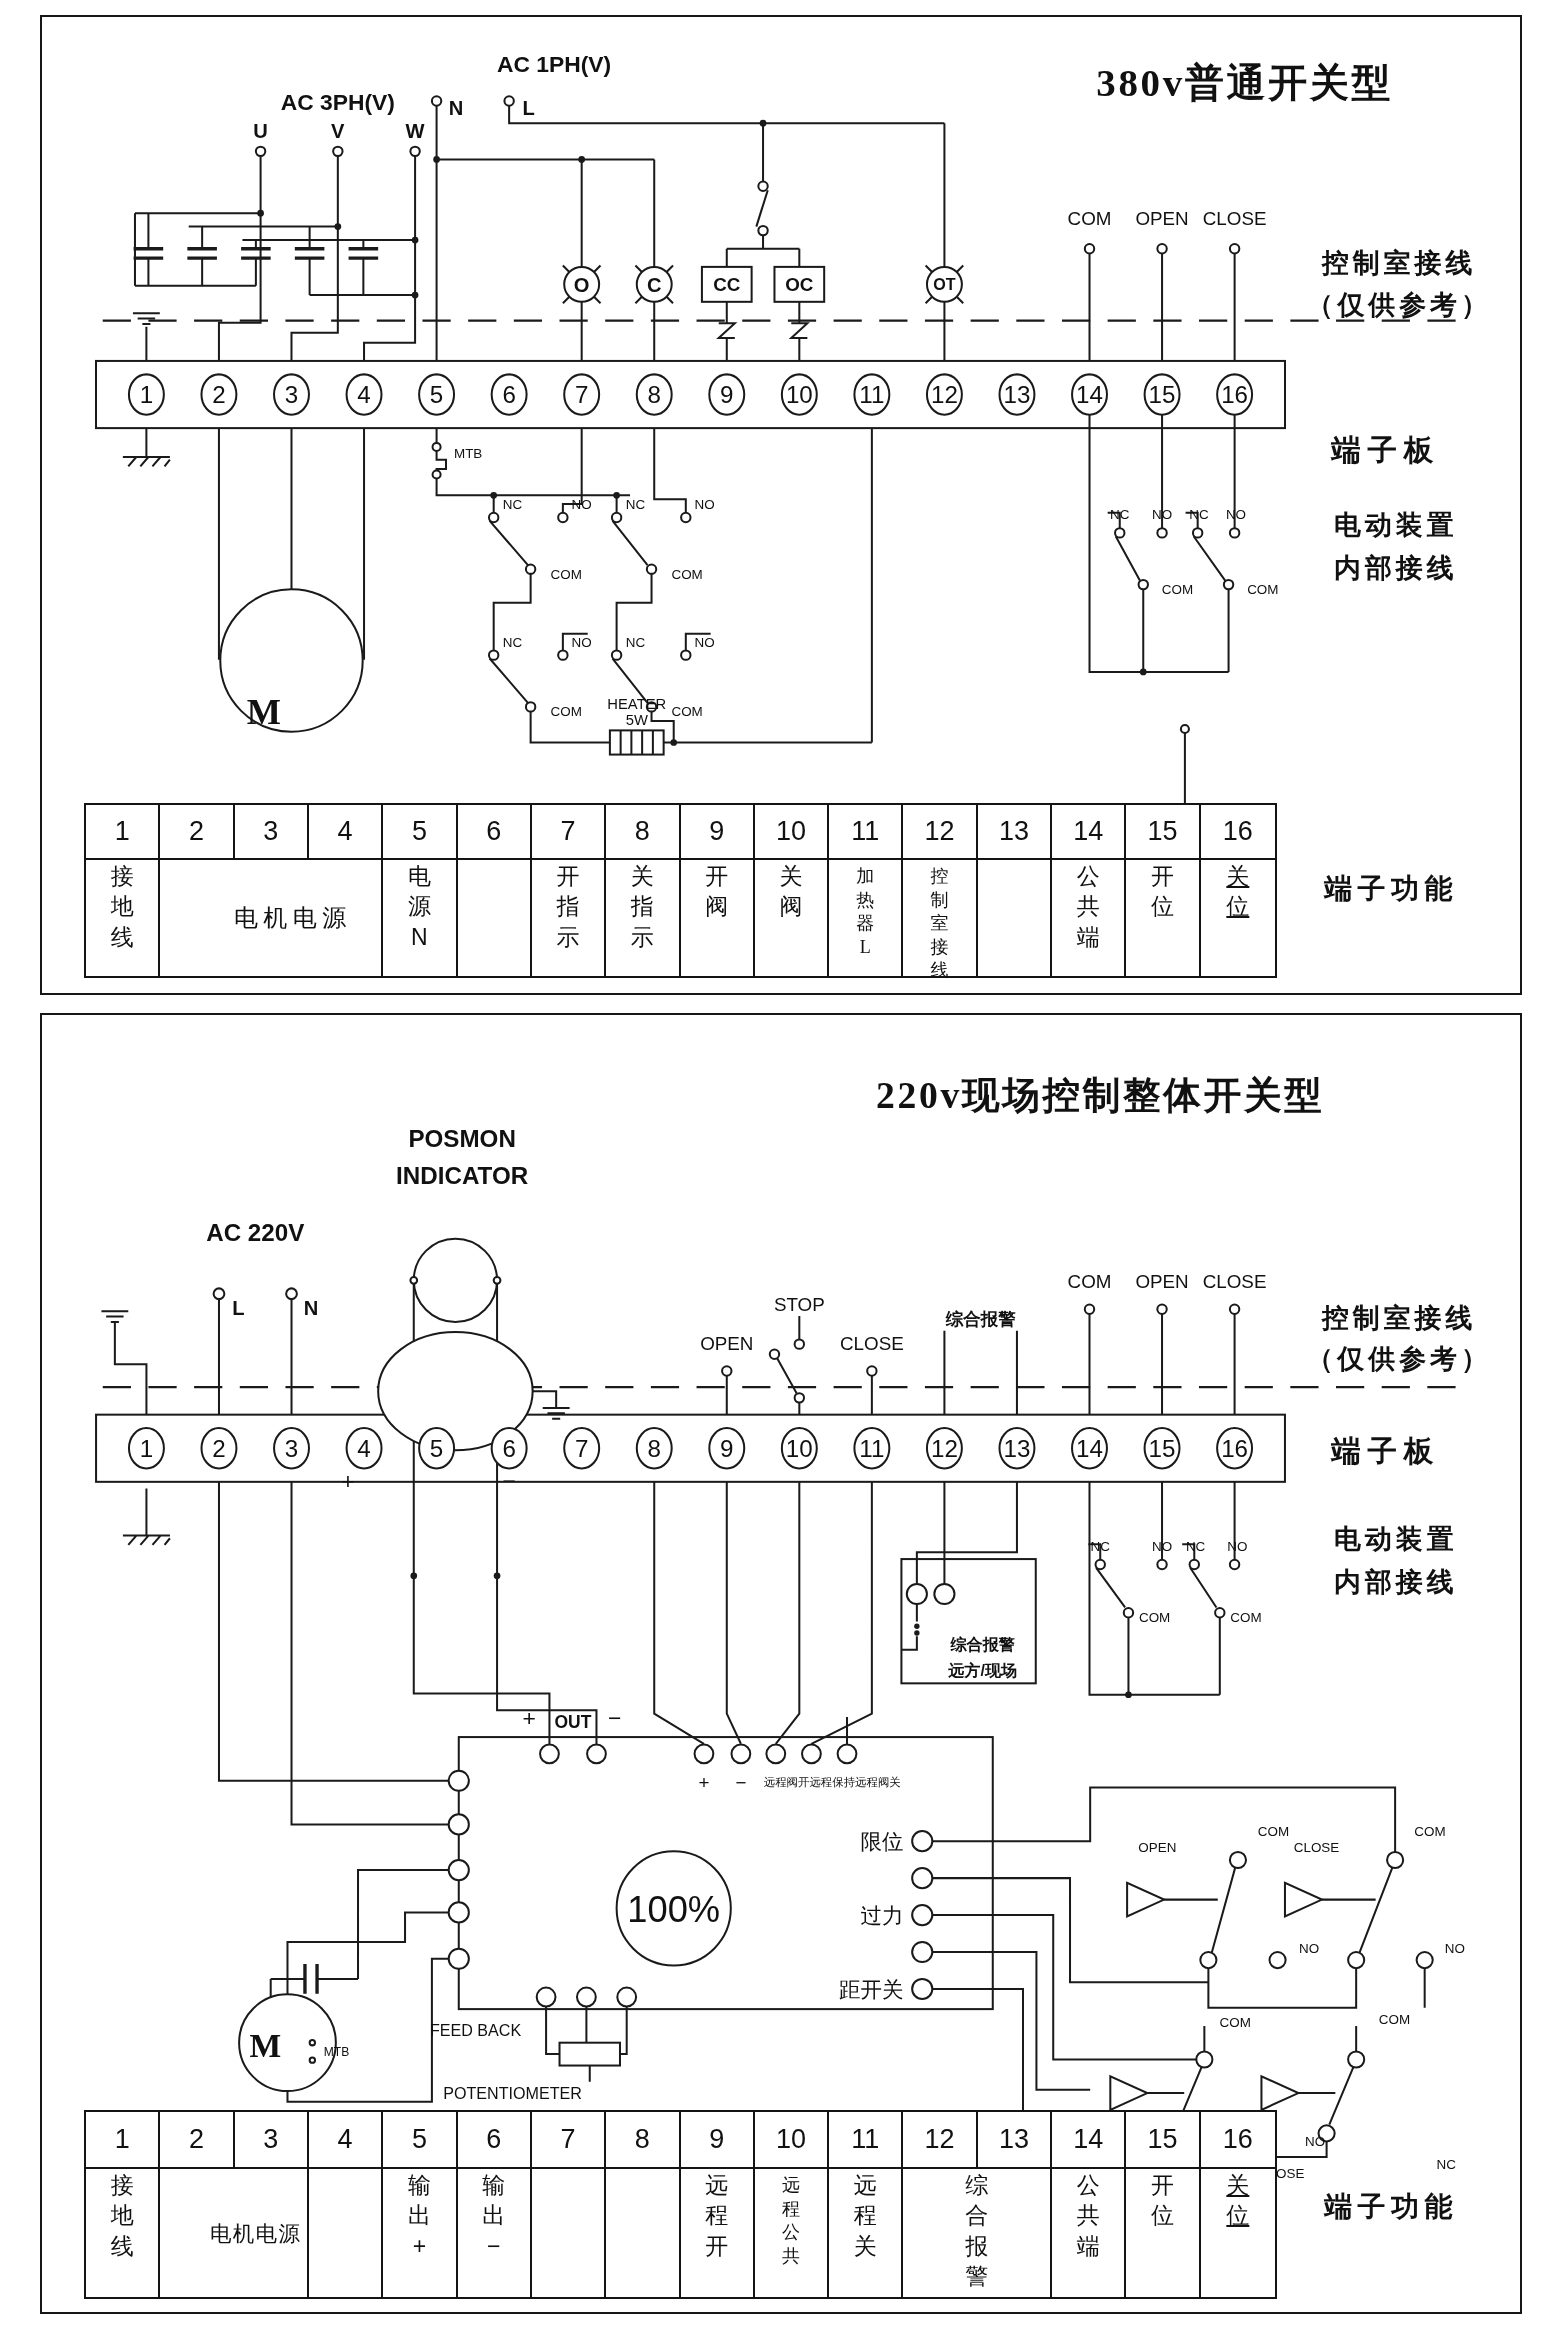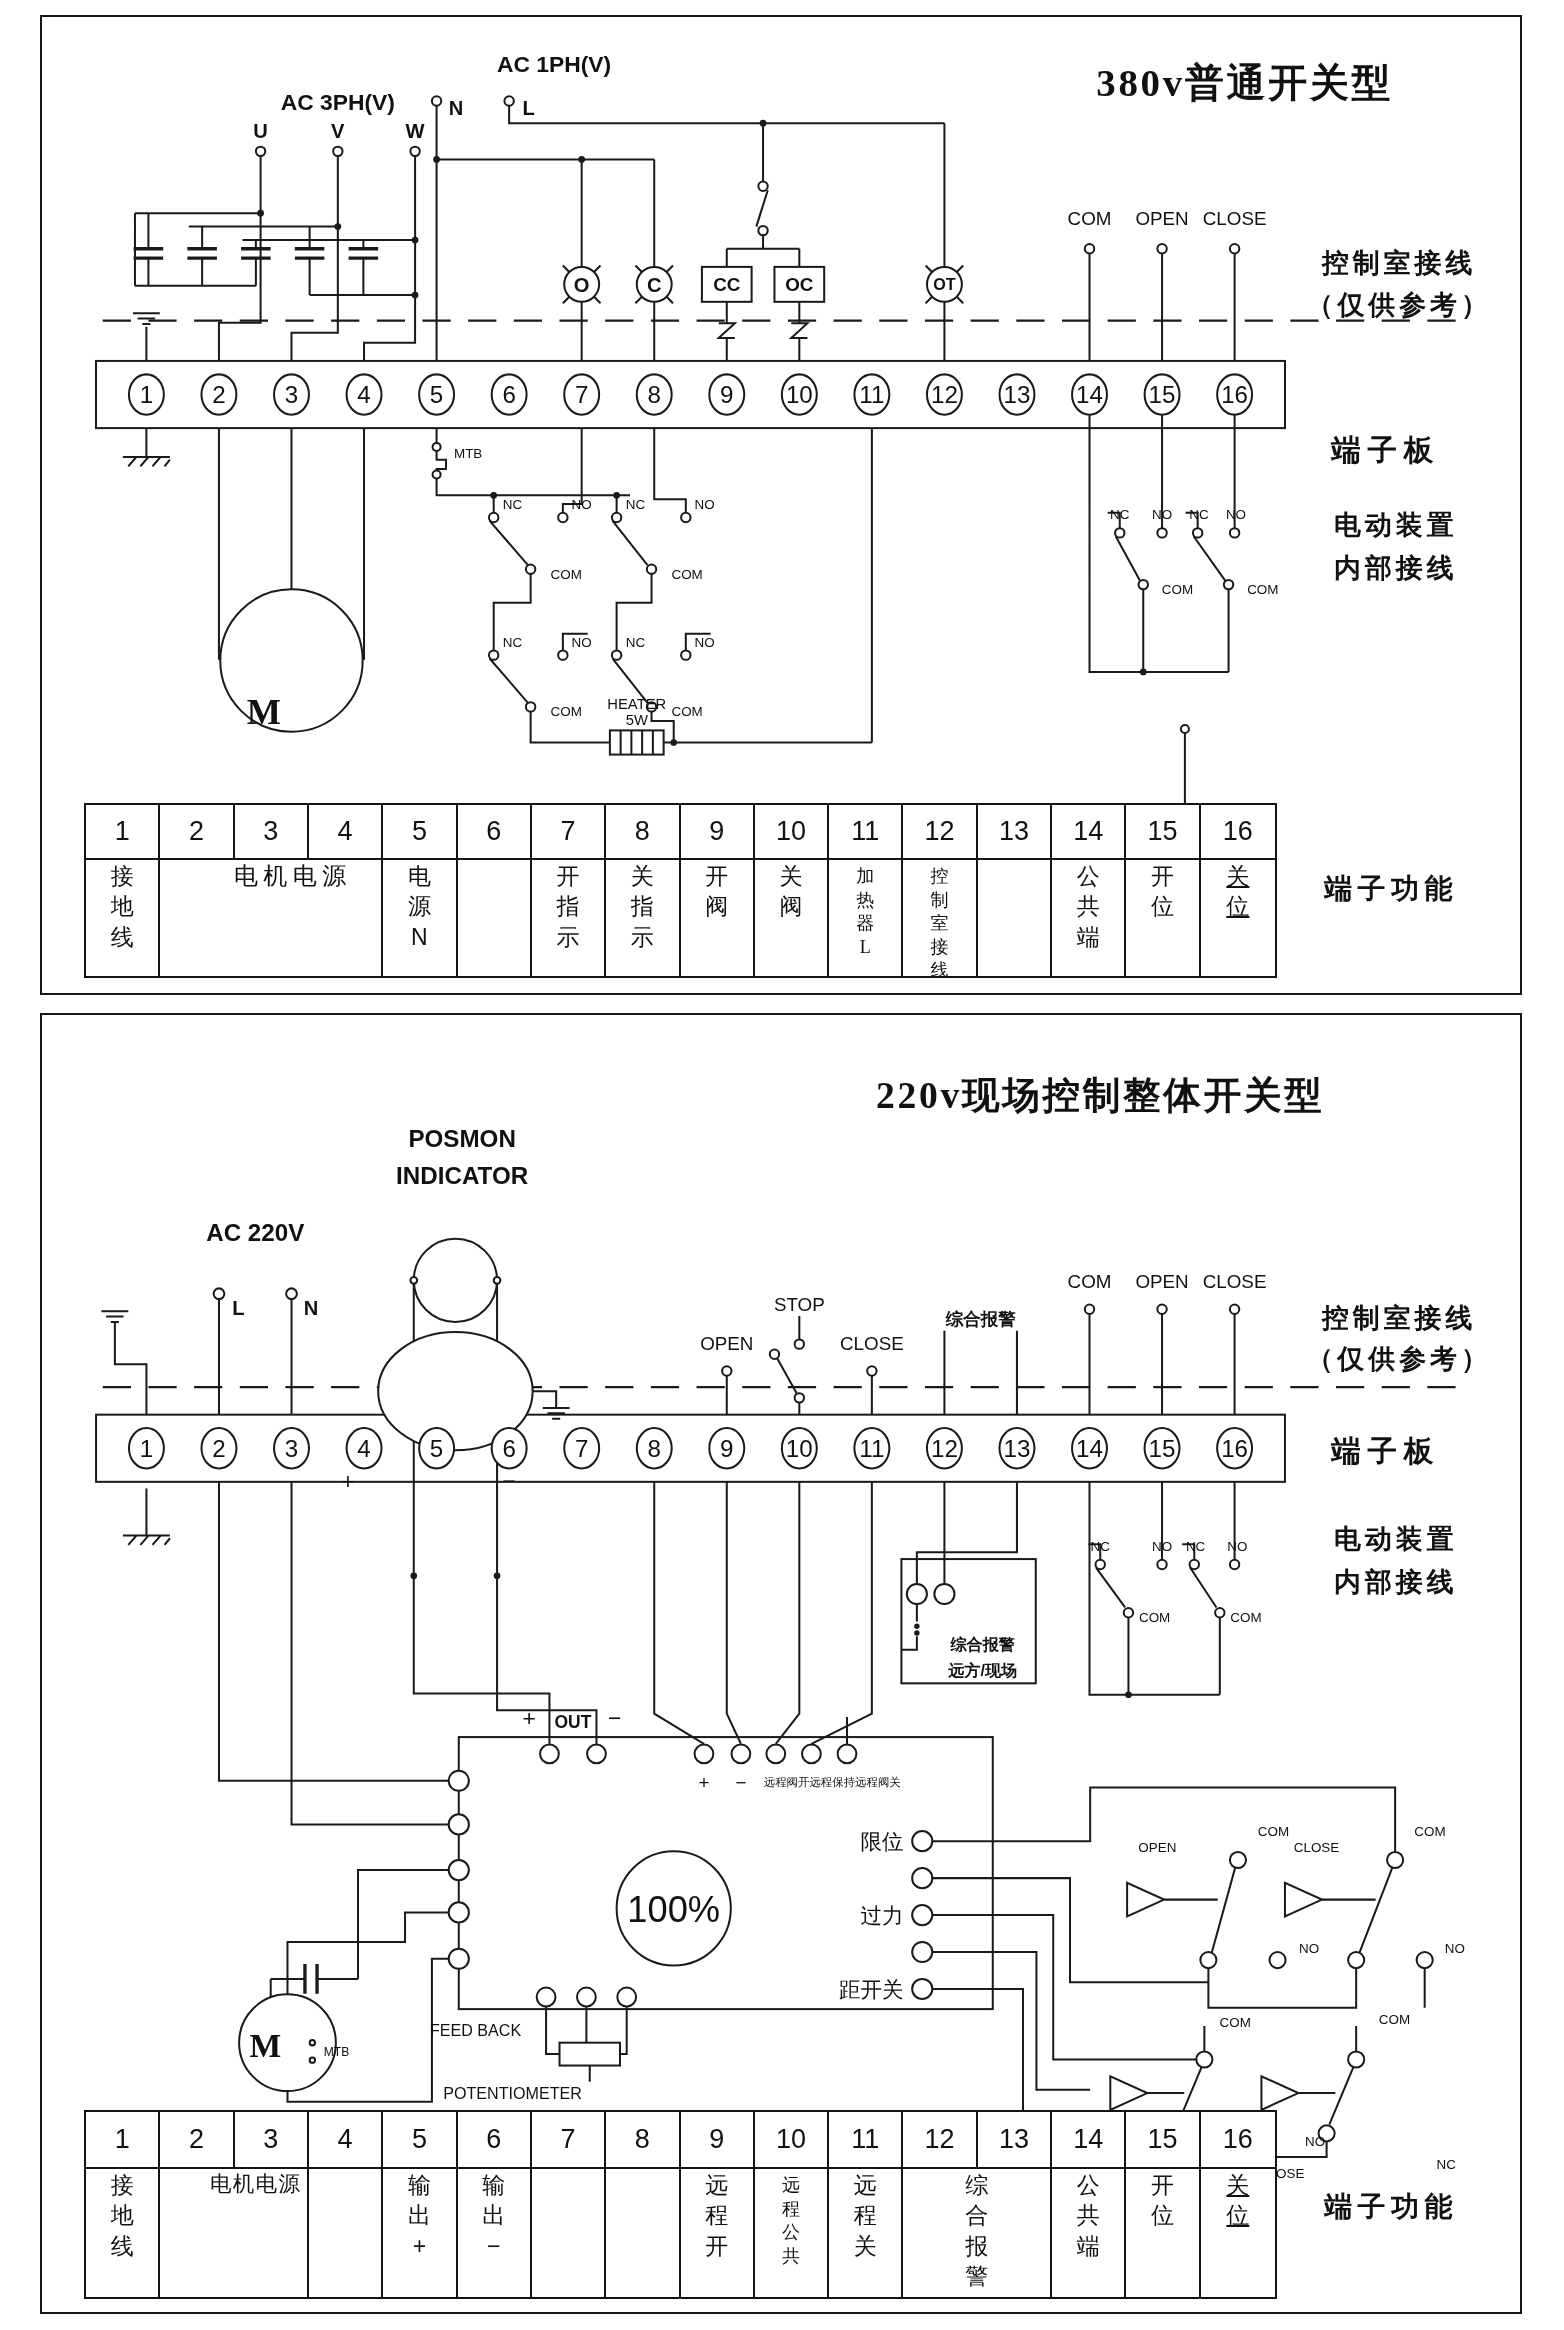--- a/index.html
+++ b/index.html
@@ -26,21 +26,21 @@
   .ftable{position:absolute;left:42px;width:1193px;border:2.7px solid #141414;display:grid;grid-template-columns:repeat(16,1fr);background:#fff;box-sizing:border-box;}
   #table1{top:786px;grid-template-rows:55px 116px;}
   #table2{top:1095px;grid-template-rows:57px 128px;}
   .hc,.bc{border-right:2px solid #141414;box-sizing:border-box;display:flex;justify-content:center;}
   .hc{border-bottom:2px solid #141414;align-items:center;font-size:27px;}
   .hc:nth-child(16),.bc:last-child{border-right:none;}
   .bc{align-items:flex-start;}
   .bc.last{border-right:none;text-decoration:underline;}
   .vtext{width:27px;margin-top:1px;word-break:break-all;line-height:1.32;text-align:center;font-size:23px;}
   .vsmall{width:21.5px;margin-top:5.4px;word-break:break-all;line-height:1.3;text-align:center;font-size:18px;font-family:Liberation Serif, serif;}
-  .hcell{font-size:24px;letter-spacing:5.4px;padding-left:44px;}
+  .hcell{align-items:center;font-size:24px;letter-spacing:5.4px;padding-left:44px;}
   .caption{position:absolute;width:202px;text-align:center;font-size:28px;font-weight:bold;letter-spacing:5.4px;}
 </style>
 </head>
 <body>
 
 <div id="root">
 
   <div class="panel" id="panel1">
     <svg width="1473" height="970" viewBox="0 0 2192 1444">
 

